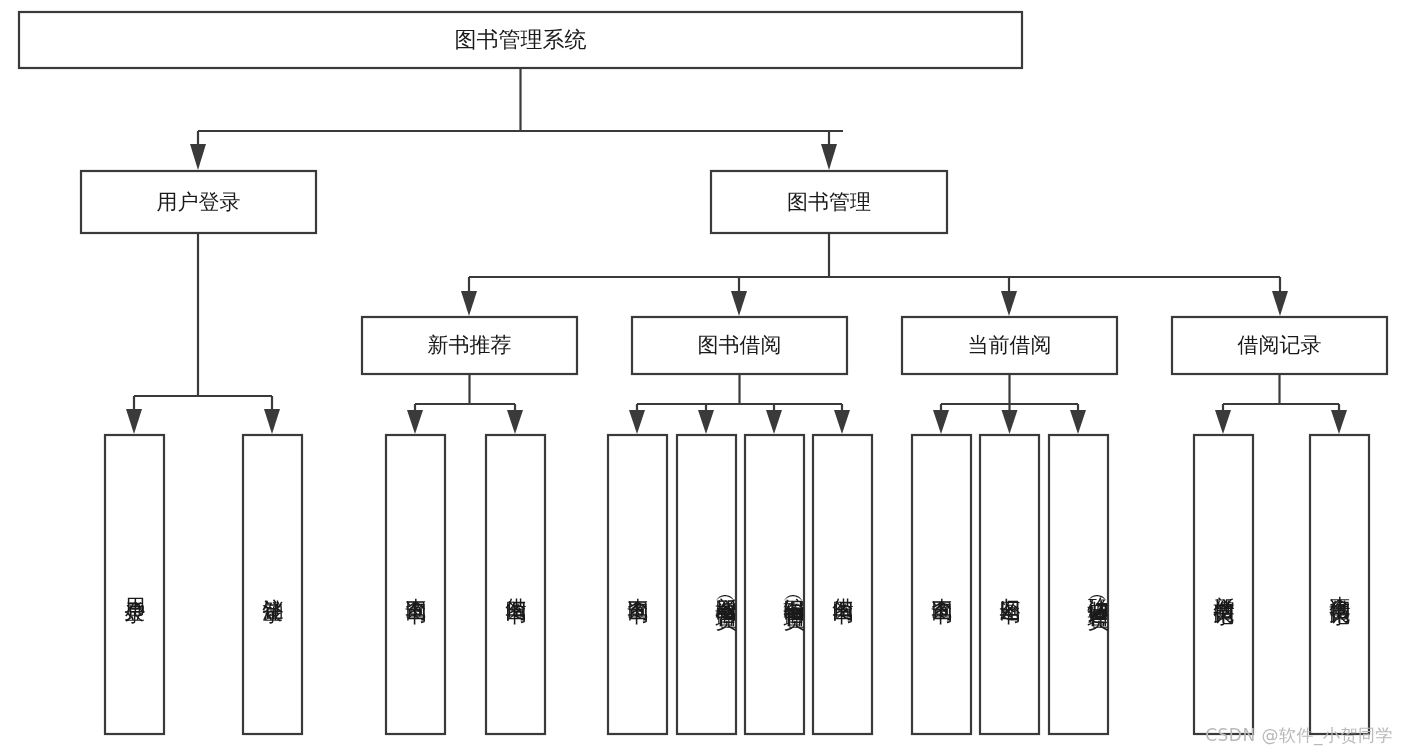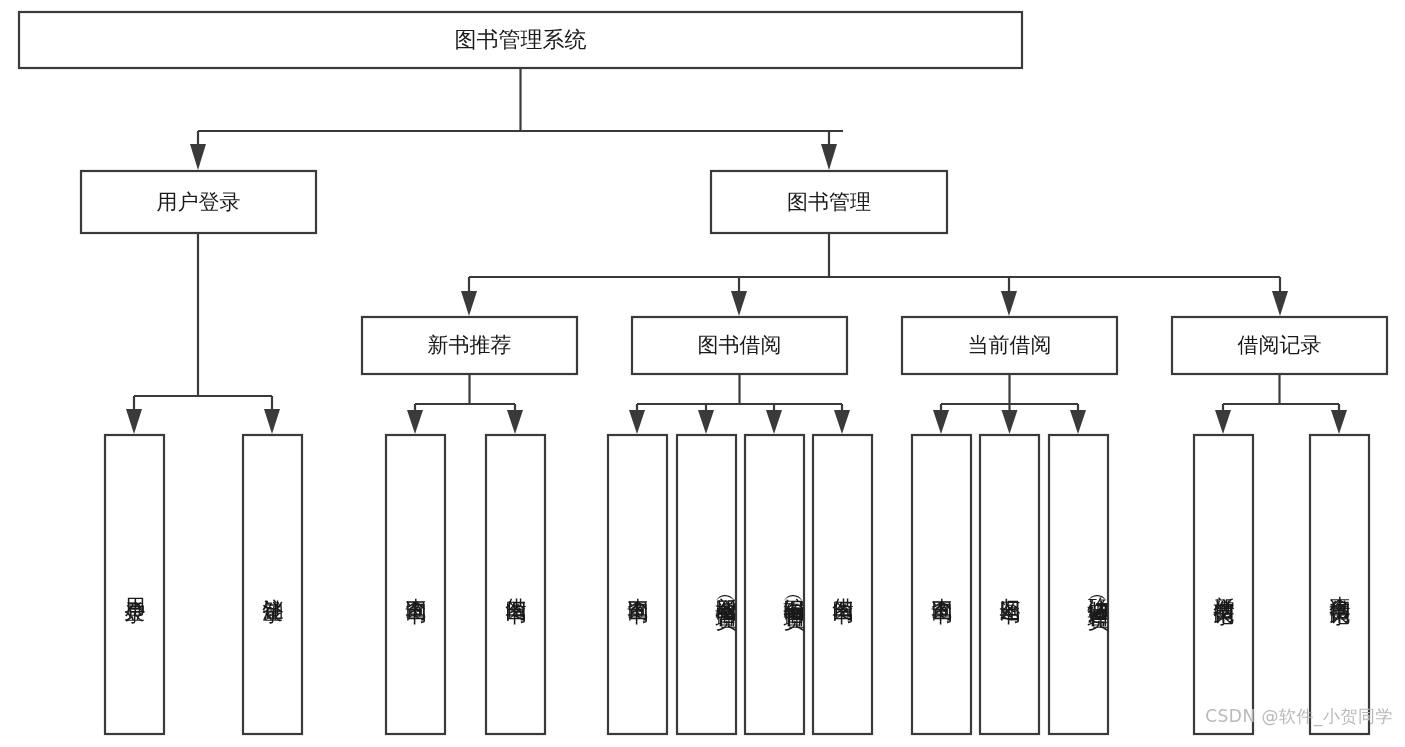--- a/index.html
+++ b/index.html
@@ -68,21 +68,21 @@
     justify-content: center;
     white-space: nowrap;
     pointer-events: none;
   }
   .leaf-label.center-v {
     align-items: center;
   }
   .watermark {
     position: absolute;
     right: 12px;
-    bottom: 19px;
+    bottom: 0;
     font-family: "DejaVu Sans", "Liberation Sans", sans-serif;
     font-size: 17px;
     color: #b9b9b9;
     letter-spacing: 0.5px;
     white-space: nowrap;
     user-select: none;
   }
 </style>
 </head>
 <body>

